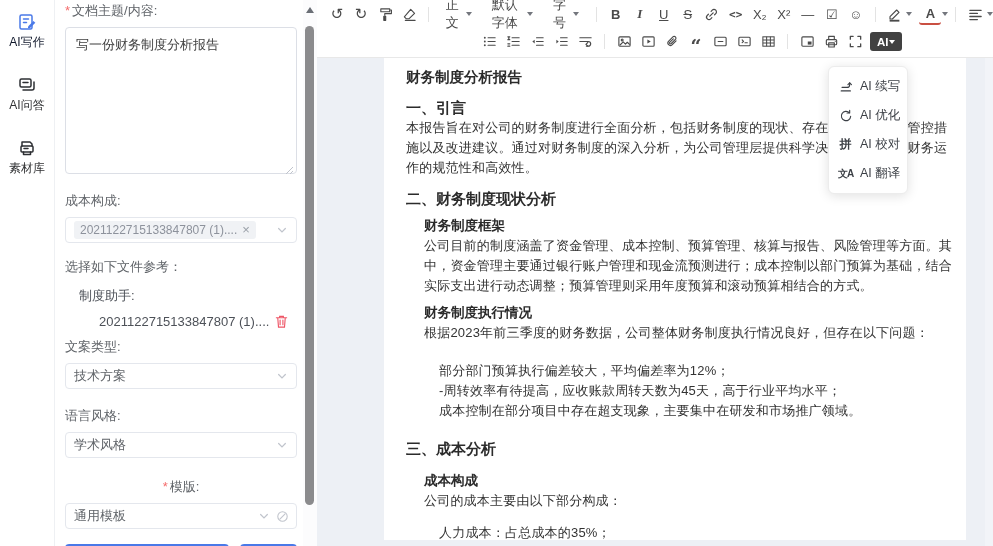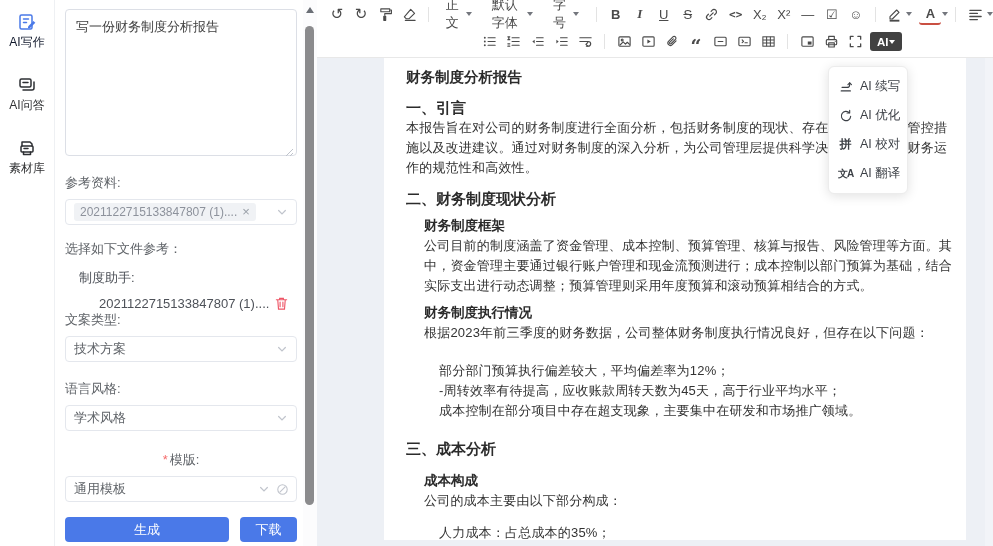--- a/index.html
+++ b/index.html
@@ -26,21 +26,21 @@
   .chev { width:12px; height:12px; flex:0 0 auto; }
   .tag { display:flex; align-items:center; gap:5px; background:#f0f2f5; border-radius:3px; padding:2px 6px; font-size:12px; color:#8d929c; max-width:190px; white-space:nowrap; }
   .tag .tag-x { color:#9aa0a8; font-size:13px; line-height:10px; cursor:pointer; }
   .tag + .spacer { flex:1; }
   .sub-label { margin-top:15px; }
   .assistant-label { margin-top:11px; padding-left:14px; color:#4d5158; }
   .file-row { display:flex; align-items:center; margin-top:9px; padding-left:34px; }
   .file-name { font-size:13px; color:#4d5158; flex:1; }
   .trash { width:15px; height:15px; margin-right:8px; cursor:pointer; }
   .gap-lg { margin-top:18px; }
-  .gap-md { }
+  .gap-md { margin-top:9px; }
   .gap-xl { margin-top:20px;text-align:center; }
   .btn-row { display:flex; gap:11px; margin-top:15px; width:232px; }
   .btn { height:25px; border-radius:4px; background:#4a79e8; color:#fff; font-size:13px; display:flex; align-items:center; justify-content:center; cursor:pointer; }
   .btn-generate { flex:1; }
   .btn-download { width:57px; }
 
   
   .panel-scroll { position:absolute; left:303px; top:0; width:14px; height:546px; background:#fcfcfd; z-index:3; }
   .scroll-up { position:absolute; left:3px; top:7px; width:0; height:0; border-left:4px solid transparent; border-right:4px solid transparent; border-bottom:6px solid #6b6f76; }
   .scroll-thumb { position:absolute; left:2px; top:26px; width:9px; height:479px; background:#8b8b8d; border-radius:5px; }
@@ -116,30 +116,33 @@
             <rect x="4" y="8" width="12" height="6" rx="1"></rect>
             <path d="M6.5 14v2.5h7V14"></path>
             <path d="M7 10.5h4"></path>
           </svg>
       </span>
       <span class="nlabel">素材库</span>
     </div>
   </div>
 
   <div class="form-panel">
+    <div class="f-label">
+      <span class="req">*</span><span>文档主题/内容:</span>
+    </div>
     <div class="f-textarea">
       <span>写一份财务制度分析报告</span>
       <span class="resize-handle">
         <svg width="9" height="9" viewBox="0 0 9 9">
             <path d="M8 1L1 8M8 5L5 8" stroke="#c0c4cc" stroke-width="1"></path>
           </svg>
       </span>
     </div>
 
-    <div class="f-label gap-lg">参考资料:</div>
+    <div class="f-label gap-lg">成本构成:</div>
     <div class="f-select">
       <span class="tag">
         <span>2021122715133847807 (1)....</span>
         <span class="tag-x">×</span>
       </span>
       <span class="spacer"></span>
       <span class="chev">
         <svg width="12" height="12" viewBox="0 0 16 16" fill="none" stroke="#c0c4cc" stroke-width="1.6" stroke-linecap="round">
             <path d="M3.5 6l4.5 4.5L12.5 6"></path>
           </svg>

